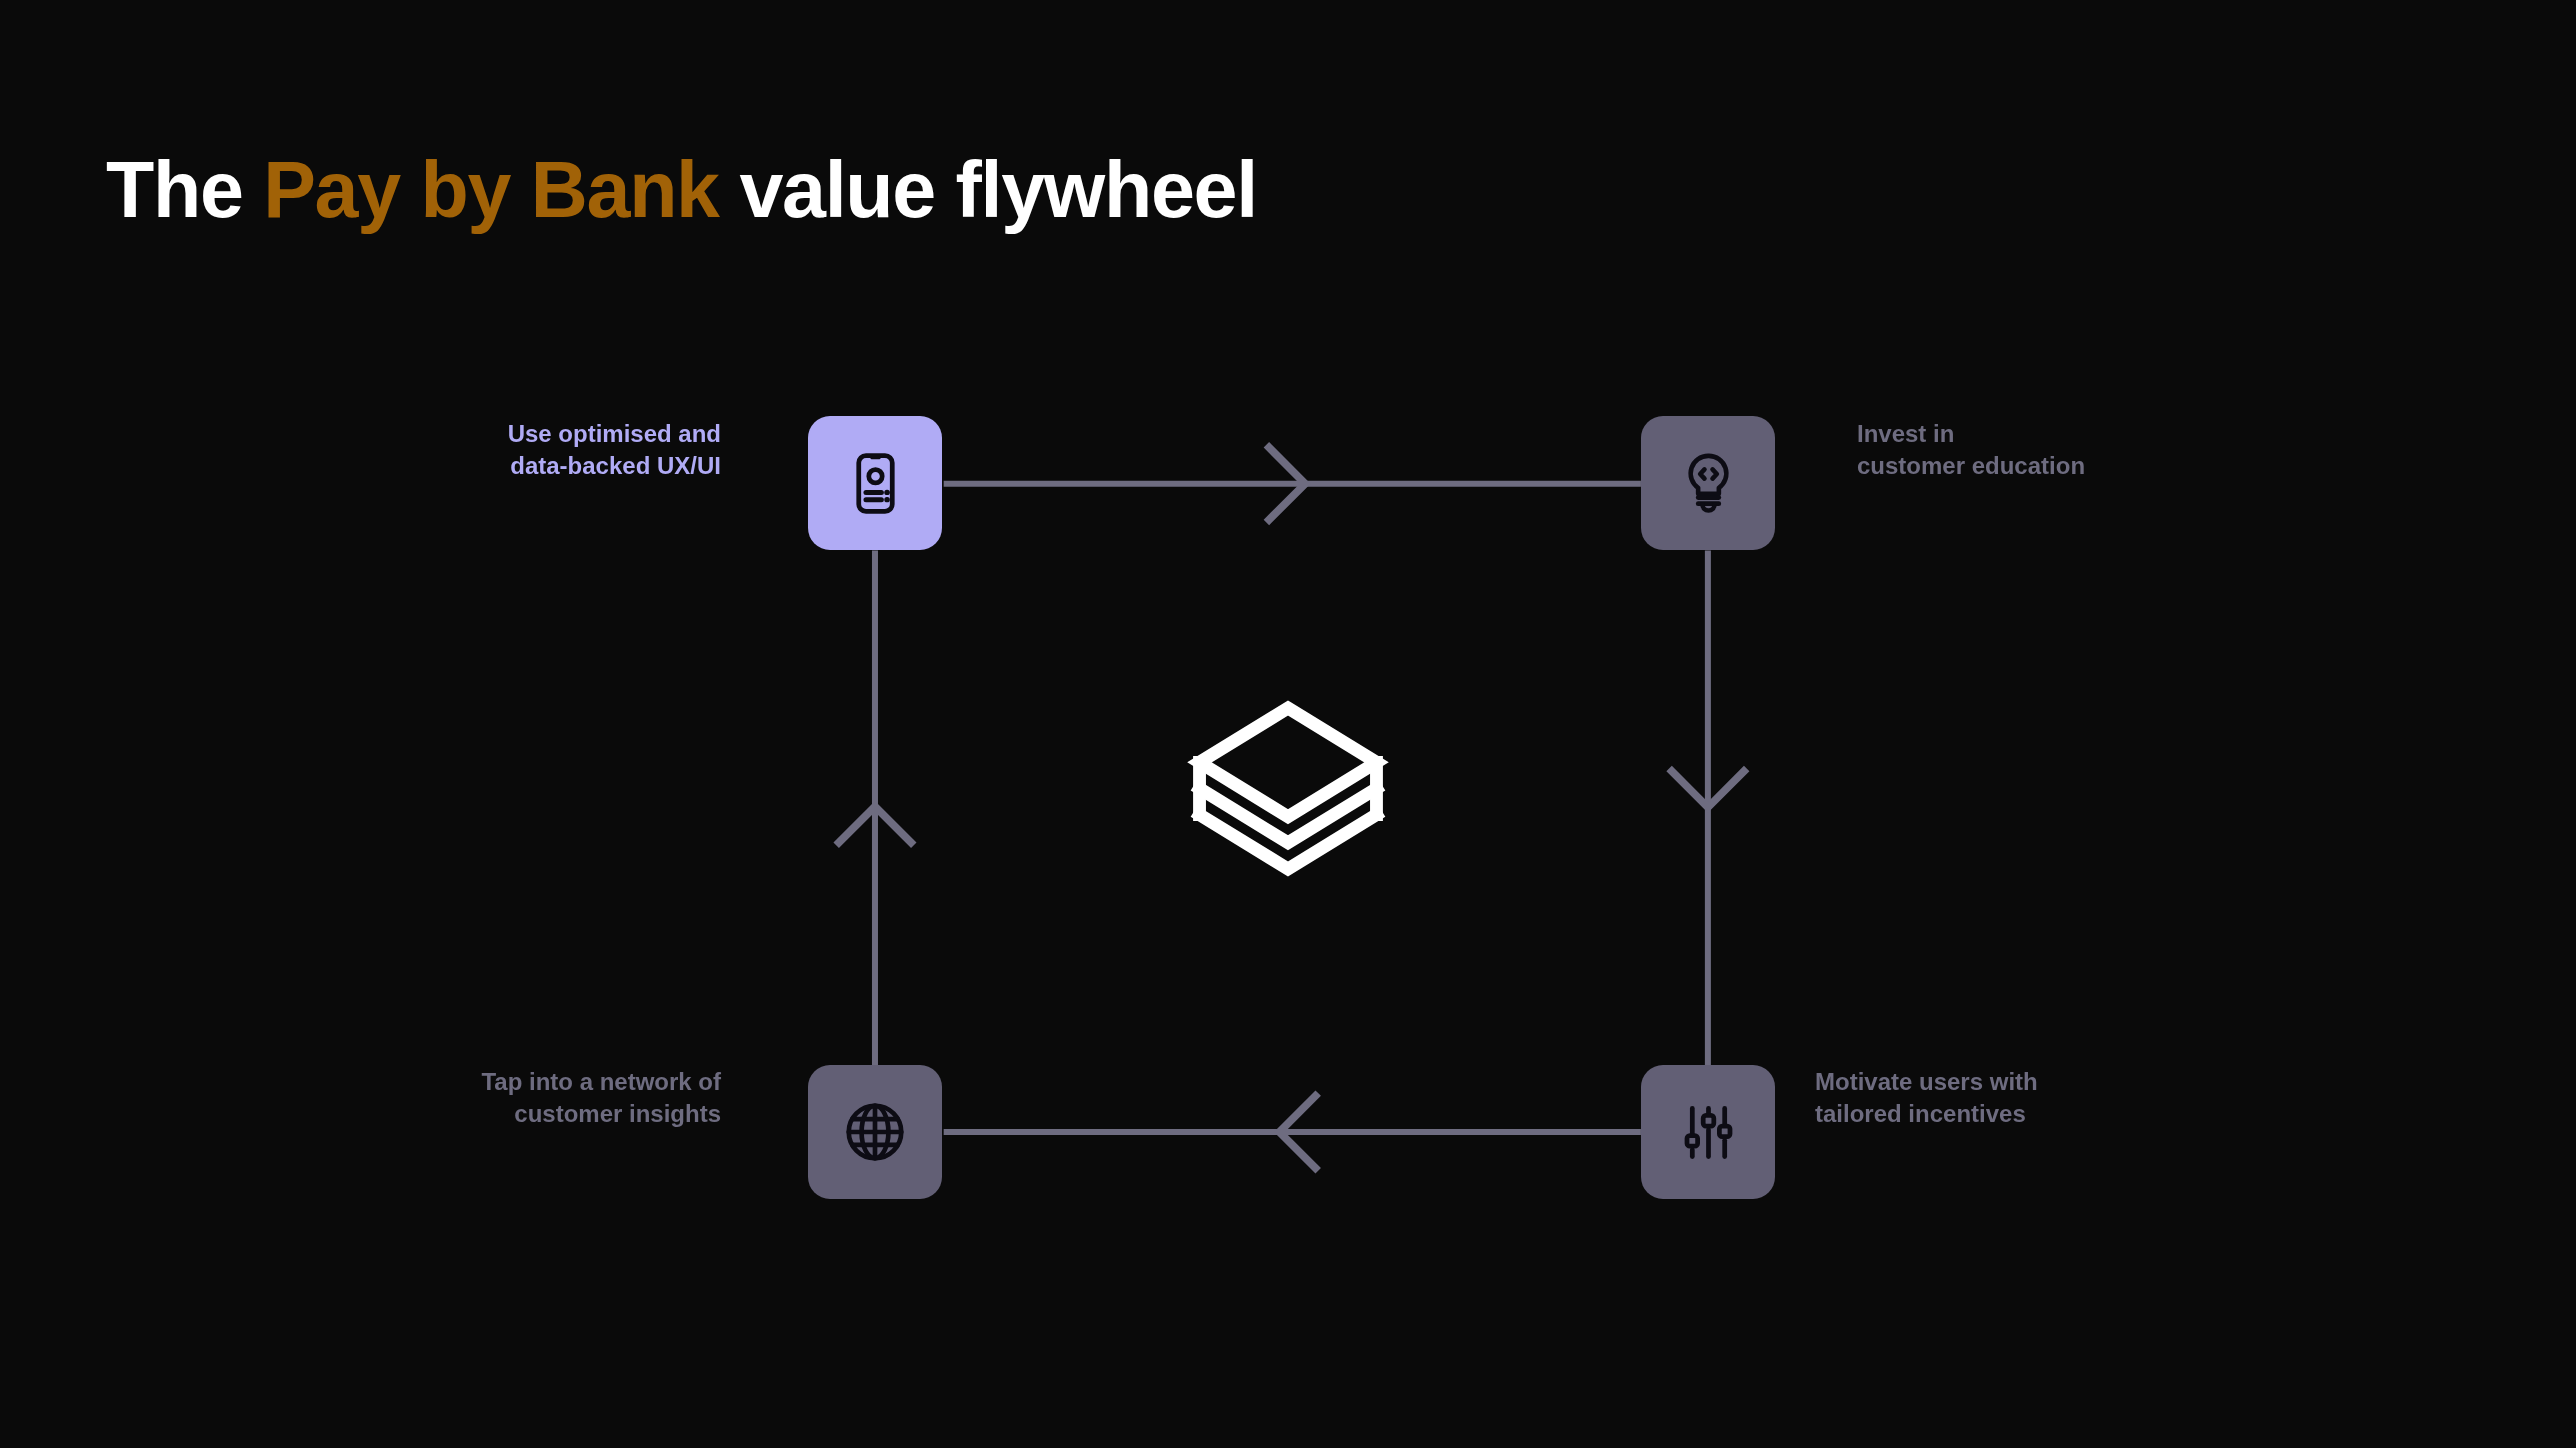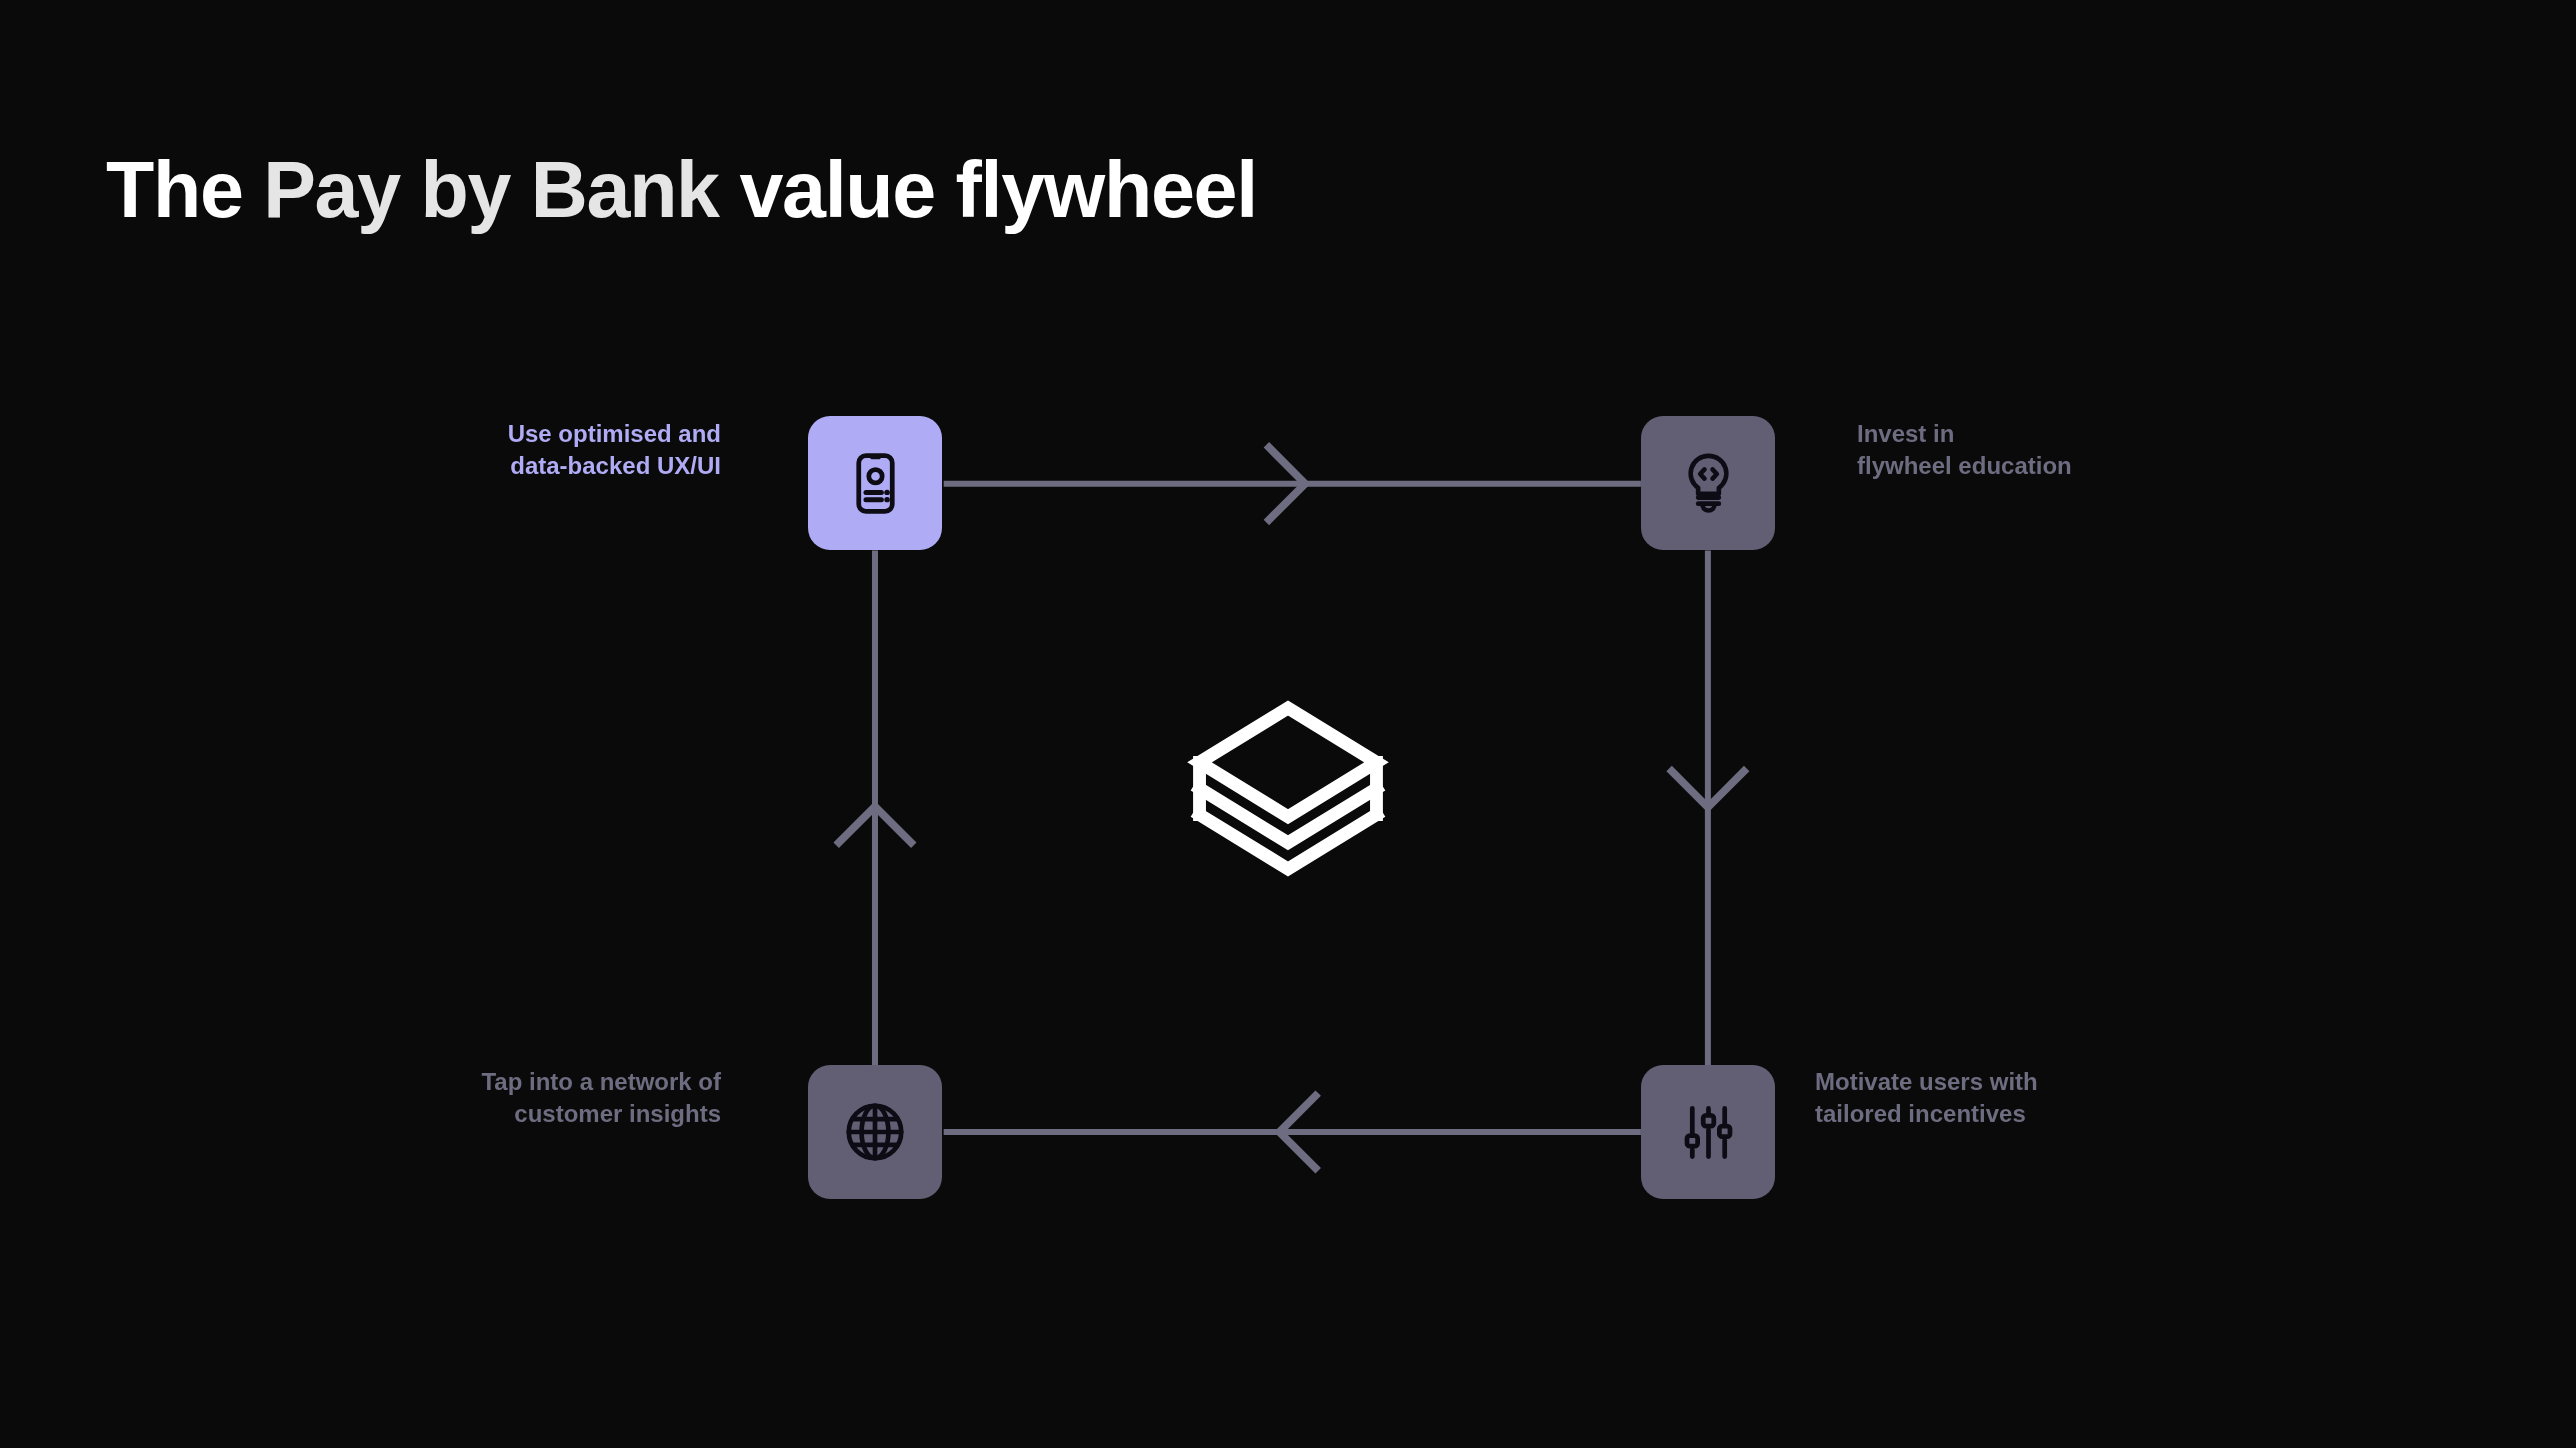--- a/index.html
+++ b/index.html
@@ -21,21 +21,21 @@
     position: absolute;
     left: 106px;
     top: 96px;
     font-size: 79px;
     font-weight: 700;
     letter-spacing: -1.3px;
     color: #ffffff;
     white-space: nowrap;
     line-height: 1.05;
   }
-  #title .accent { color: #e5e5e5; }
+  #title .accent { color: #a16207; }
 
   
   #diagram {
     position: absolute;
     left: 0;
     top: 0;
     width: 2576px;
     height: 1449px;
   }
   #wires {
@@ -186,20 +186,20 @@
       <line x1="94" y1="33" x2="94" y2="59"></line>
     </svg>
   </div>
 
 </div>
 
 <div id="label-tl" class="label accent right-aligned">Use optimised and
 data-backed UX/UI</div>
 
 <div id="label-tr" class="label left-aligned">Invest in
-flywheel education</div>
+customer education</div>
 
 <div id="label-br" class="label left-aligned">Motivate users with
 tailored incentives</div>
 
 <div id="label-bl" class="label right-aligned">Tap into a network of
 customer insights</div>
 
 
 </body></html>

